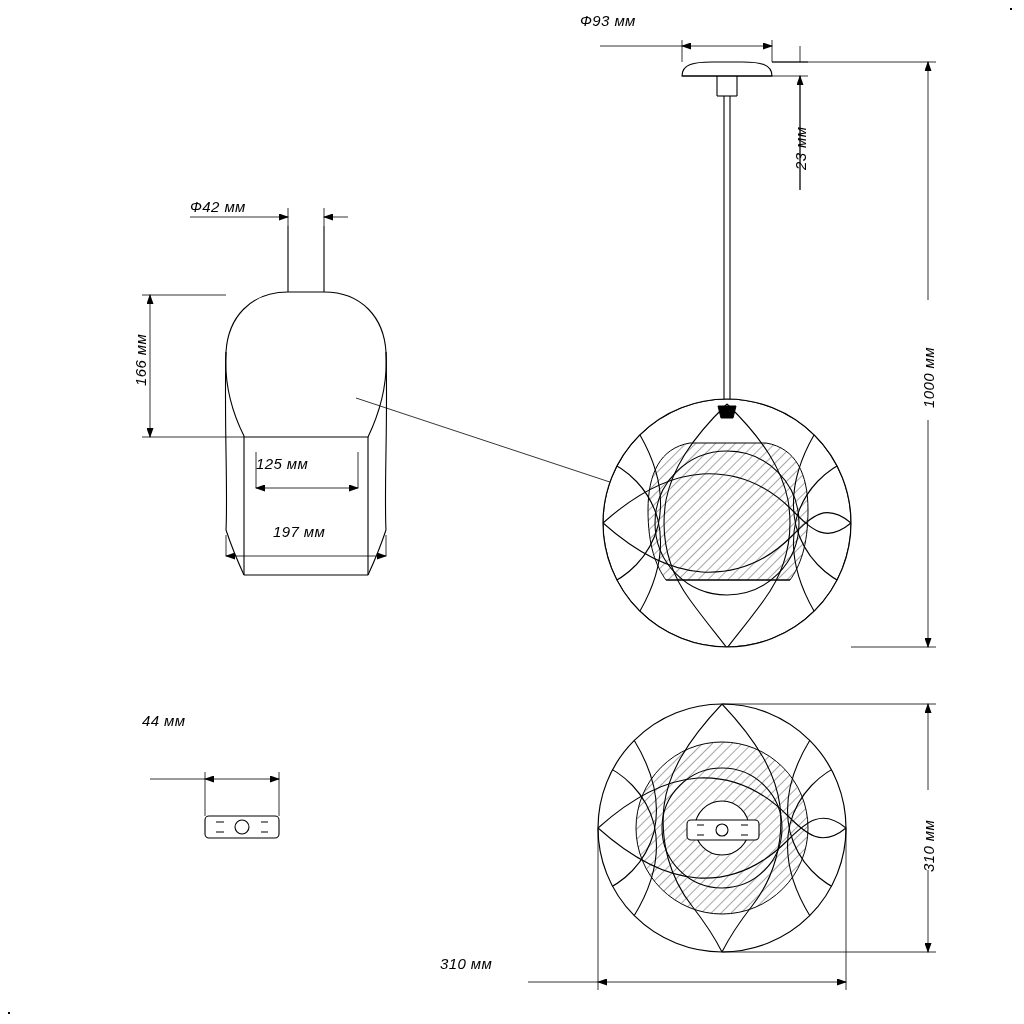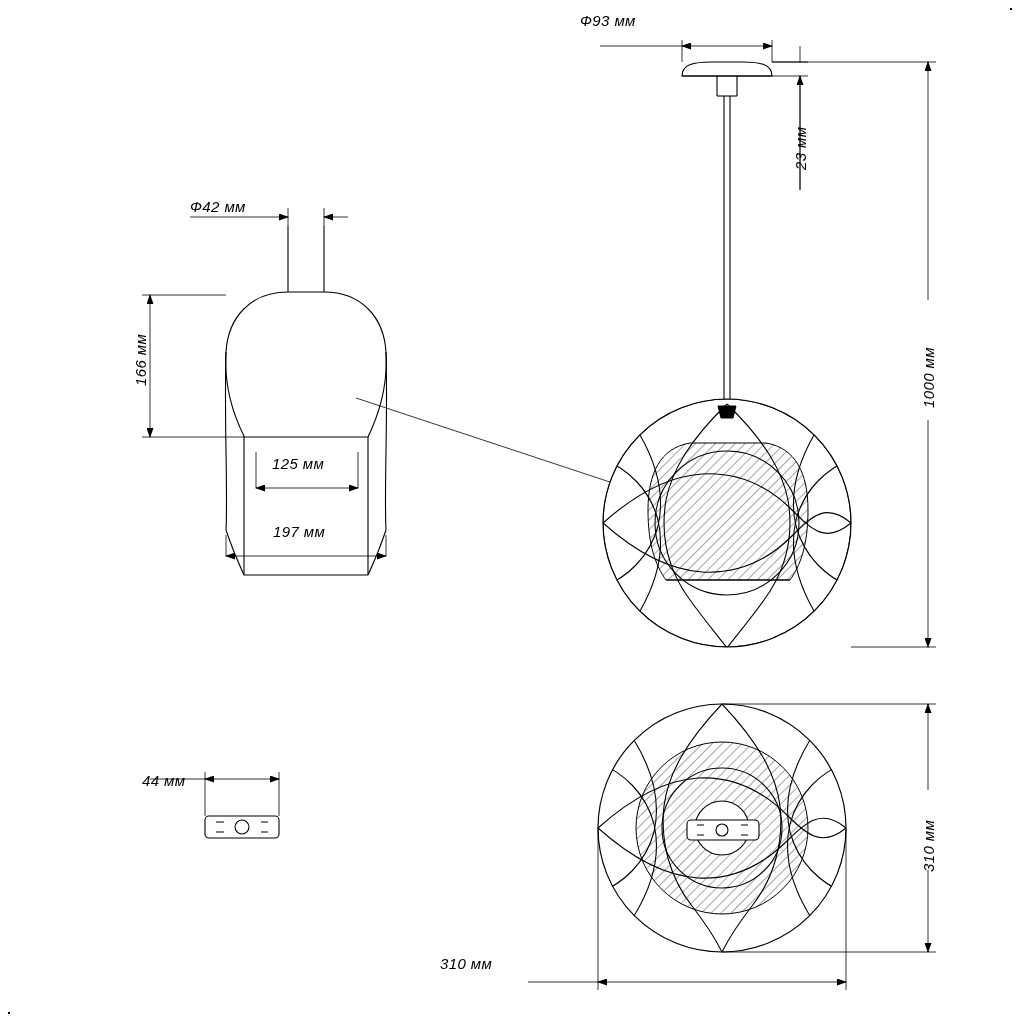--- a/index.html
+++ b/index.html
@@ -237,31 +237,31 @@
         <path d="M528 982 L598 982"></path>
       </g>
 
     </g>
   </svg>
 
   <div class="dim-label" style="left:190px; top:198px;font-style:italic;">Ф42 мм</div>
 
   <div class="dim-label vert" style="left:132px; top:386px;">166 мм</div>
 
-  <div class="dim-label" style="left:272px; top:455px;font-style:italic;">125 мм</div>
+  <div class="dim-label" style="left:256px; top:455px;font-style:italic;">125 мм</div>
 
   <div class="dim-label" style="left:273px; top:523px;">197 мм</div>
 
   <div class="dim-label" style="left:580px; top:12px;">Ф93 мм</div>
 
   <div class="dim-label vert" style="left:792px; top:170px;">23 мм</div>
 
   <div class="dim-label vert" style="left:920px; top:408px;">1000 мм</div>
 
-  <div class="dim-label" style="left:142px; top:772px;">44 мм</div>
+  <div class="dim-label" style="left:142px; top:712px;">44 мм</div>
 
   <div class="dim-label vert" style="left:920px; top:872px;">310 мм</div>
 
   <div class="dim-label" style="left:440px; top:955px;">310 мм</div>
 
   <div class="corner-dot" style="left:1010px; top:8px;"></div>
   <div class="corner-dot" style="left:8px; top:1012px;"></div>
 
 </div>
 

